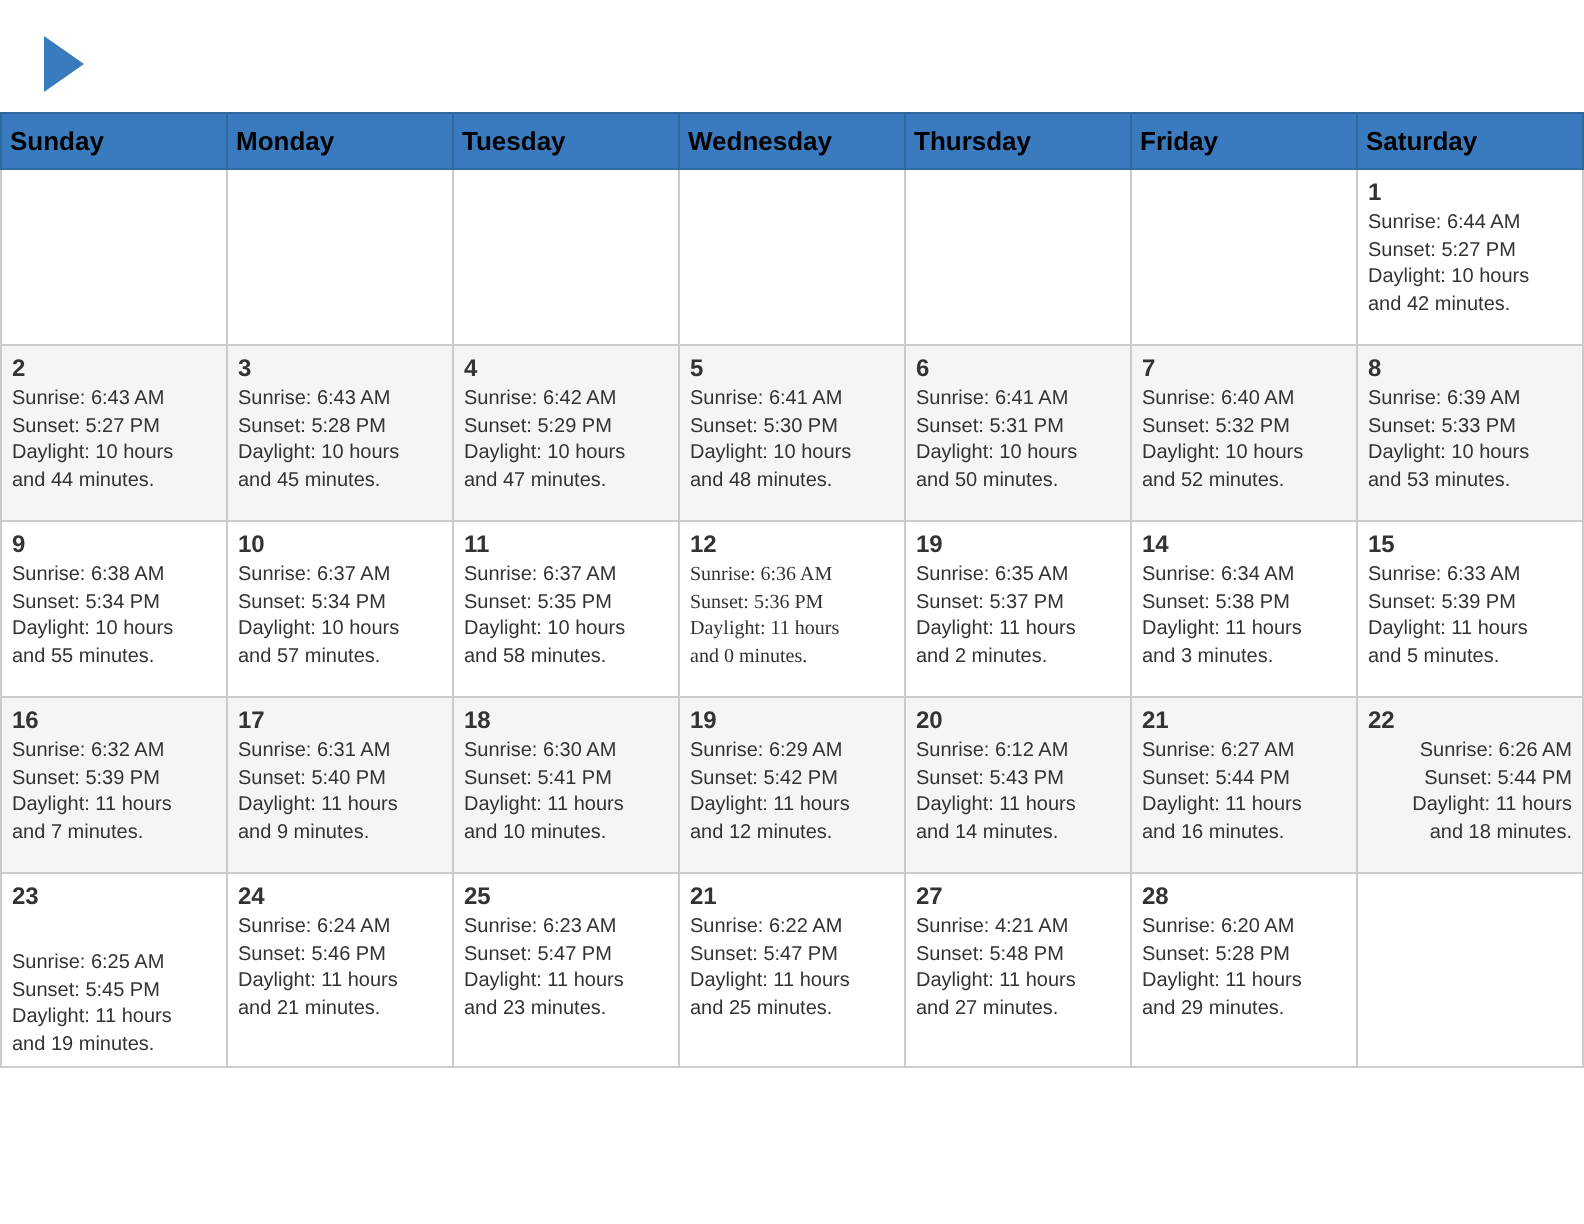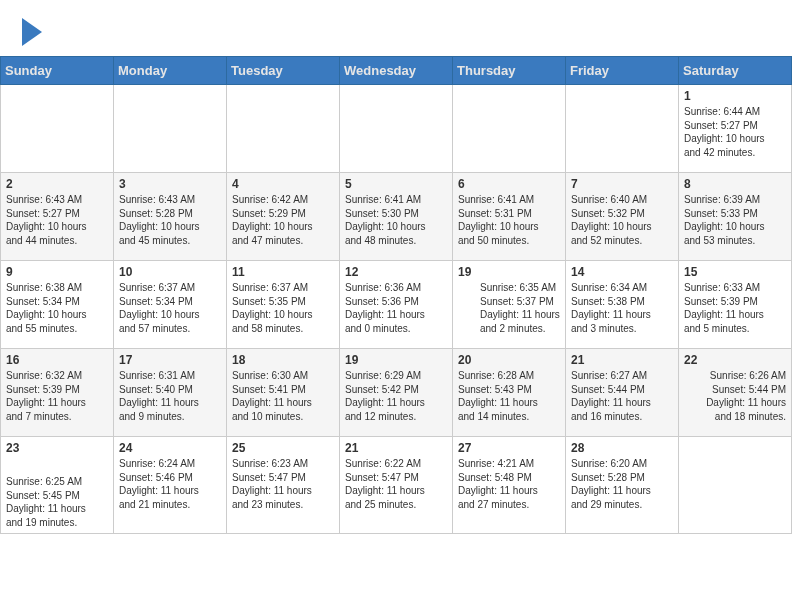--- a/index.html
+++ b/index.html
@@ -50,21 +50,21 @@
       font-size: 14px;
       color: #555;
     }
     .calendar {
       width: 100%;
       border-collapse: collapse;
       table-layout: fixed;
     }
     .calendar thead th {
       background: #3a7abf;
-      color: #e5e5e5;
+      color: #000000;
       padding: 6px 4px;
       font-size: 13px;
       font-weight: bold;
       text-align: left;
       border: 1px solid #2d6aa0;
     }
     .calendar tbody td {
       border: 1px solid #ccc;
       vertical-align: top;
       padding: 4px 5px;
@@ -209,28 +209,28 @@
           </td>
           <td>
             <span class="day-number">11</span>
             <div class="day-info" style="white-space: pre-line;">Sunrise: 6:37 AM
 Sunset: 5:35 PM
 Daylight: 10 hours
 and 58 minutes.</div>
           </td>
           <td>
             <span class="day-number">12</span>
-            <div class="day-info" style="white-space: pre-line;">Sunrise: 6:36 AM
+            <div class="day-info" style="white-space: pre-line; font-family: Liberation Serif, serif;">Sunrise: 6:36 AM
 Sunset: 5:36 PM
 Daylight: 11 hours
 and 0 minutes.</div>
           </td>
           <td>
             <span class="day-number">19</span>
-            <div class="day-info" style="white-space: pre-line; margin-left: 22px;">Sunrise: 6:35 AM
+            <div class="day-info" style="white-space: pre-line;">Sunrise: 6:35 AM
 Sunset: 5:37 PM
 Daylight: 11 hours
 and 2 minutes.</div>
           </td>
           <td>
             <span class="day-number">14</span>
             <div class="day-info" style="white-space: pre-line;">Sunrise: 6:34 AM
 Sunset: 5:38 PM
 Daylight: 11 hours
 and 3 minutes.</div>
@@ -267,21 +267,21 @@
           </td>
           <td>
             <span class="day-number">19</span>
             <div class="day-info" style="white-space: pre-line;">Sunrise: 6:29 AM
 Sunset: 5:42 PM
 Daylight: 11 hours
 and 12 minutes.</div>
           </td>
           <td>
             <span class="day-number">20</span>
-            <div class="day-info" style="white-space: pre-line;">Sunrise: 6:28 AM
+            <div class="day-info" style="white-space: pre-line;">Sunrise: 6:12 AM
 Sunset: 5:43 PM
 Daylight: 11 hours
 and 14 minutes.</div>
           </td>
           <td>
             <span class="day-number">21</span>
             <div class="day-info" style="white-space: pre-line;">Sunrise: 6:27 AM
 Sunset: 5:44 PM
 Daylight: 11 hours
 and 16 minutes.</div>

